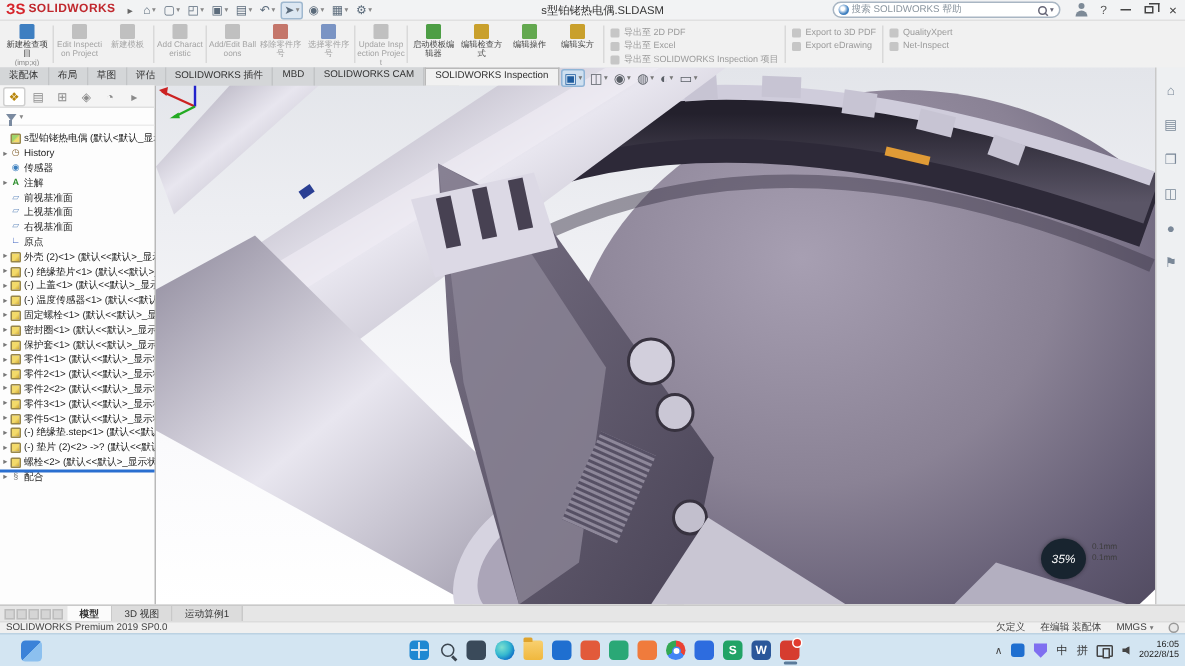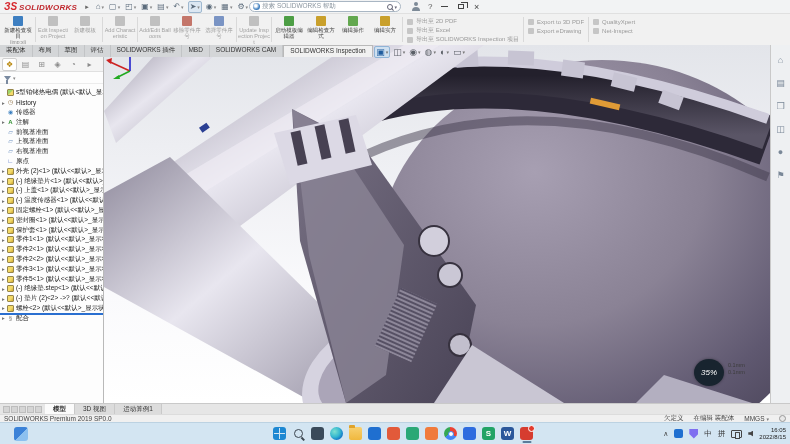--- a/index.html
+++ b/index.html
@@ -2,21 +2,21 @@
 <html><head>
 <meta charset="utf-8">
 <style>
   *{margin:0;padding:0;box-sizing:border-box;}
   html,body{width:790px;height:444px;overflow:hidden;}
   body{font-family:"Liberation Sans","DejaVu Sans",sans-serif;background:#fff;}
   #app{position:relative;width:790px;height:444px;background:#f1f1f1;}
 
   
   .titlebar{position:absolute;top:0;left:0;width:790px;height:14px;background:#f2f3f4;border-bottom:1px solid #e0e0e0;display:flex;align-items:center;font-size:7px;color:#555;}
-  .logo{display:flex;align-items:flex-end;margin-left:4px;font-style:italic;font-weight:bold;white-space:nowrap;}
+  .logo{display:flex;align-items:flex-start;margin-left:4px;font-weight:bold;white-space:nowrap;}
   .logo .mark{color:#d6252c;font-size:10px;margin-right:2px;}
   .logo .ltext{color:#c0282e;font-size:8px;letter-spacing:.3px;}
   .logo-expand{color:#666;font-size:7px;margin:0 6px 0 8px;}
   .qat{display:flex;align-items:center;gap:3px;}
   .qab{display:flex;align-items:center;padding:0 1px;height:12px;border-radius:2px;color:#5b6b7b;}
   .qab i{font-style:normal;font-size:8px;line-height:12px;}
   .qab .caret{display:none;font-style:normal;}
   .qab .caret.caret{display:inline;font-size:5px;color:#888;margin-left:1px;}
   .qab.pressed{background:#dce7f2;border:1px solid #9fb8cf;}
   .title-center{flex:1;text-align:center;color:#333;font-size:7.5px;white-space:nowrap;overflow:hidden;}
@@ -198,20 +198,21 @@
         <span class="qab" data-name="quick-access-button">
           <i data-name="toolbar-icon">▦</i>
           <em class="caret" data-name="dropdown-caret-icon">▾</em>
         </span>
 
         <span class="qab" data-name="quick-access-button">
           <i data-name="toolbar-icon">⚙</i>
           <em class="caret" data-name="dropdown-caret-icon">▾</em>
         </span>
       </div>
+    <div class="title-center" data-name="document-title">s型铂铑热电偶.SLDASM</div>
     <div class="searchbox" data-name="help-search-box">
       <span class="sico" data-name="search-scope-icon"></span>
       <span class="search-ph" data-name="search-input">搜索 SOLIDWORKS 帮助</span>
       <span class="mag" data-name="search-icon"></span>
       <span class="scaret" data-name="search-caret-icon">▾</span>
     </div>
     <span class="user-ico" data-name="login-user-icon"></span>
     <span class="help-btn" data-name="help-button">?</span>
     <span class="win-btn" data-name="minimize-button">
         <span class="minline"></span>

